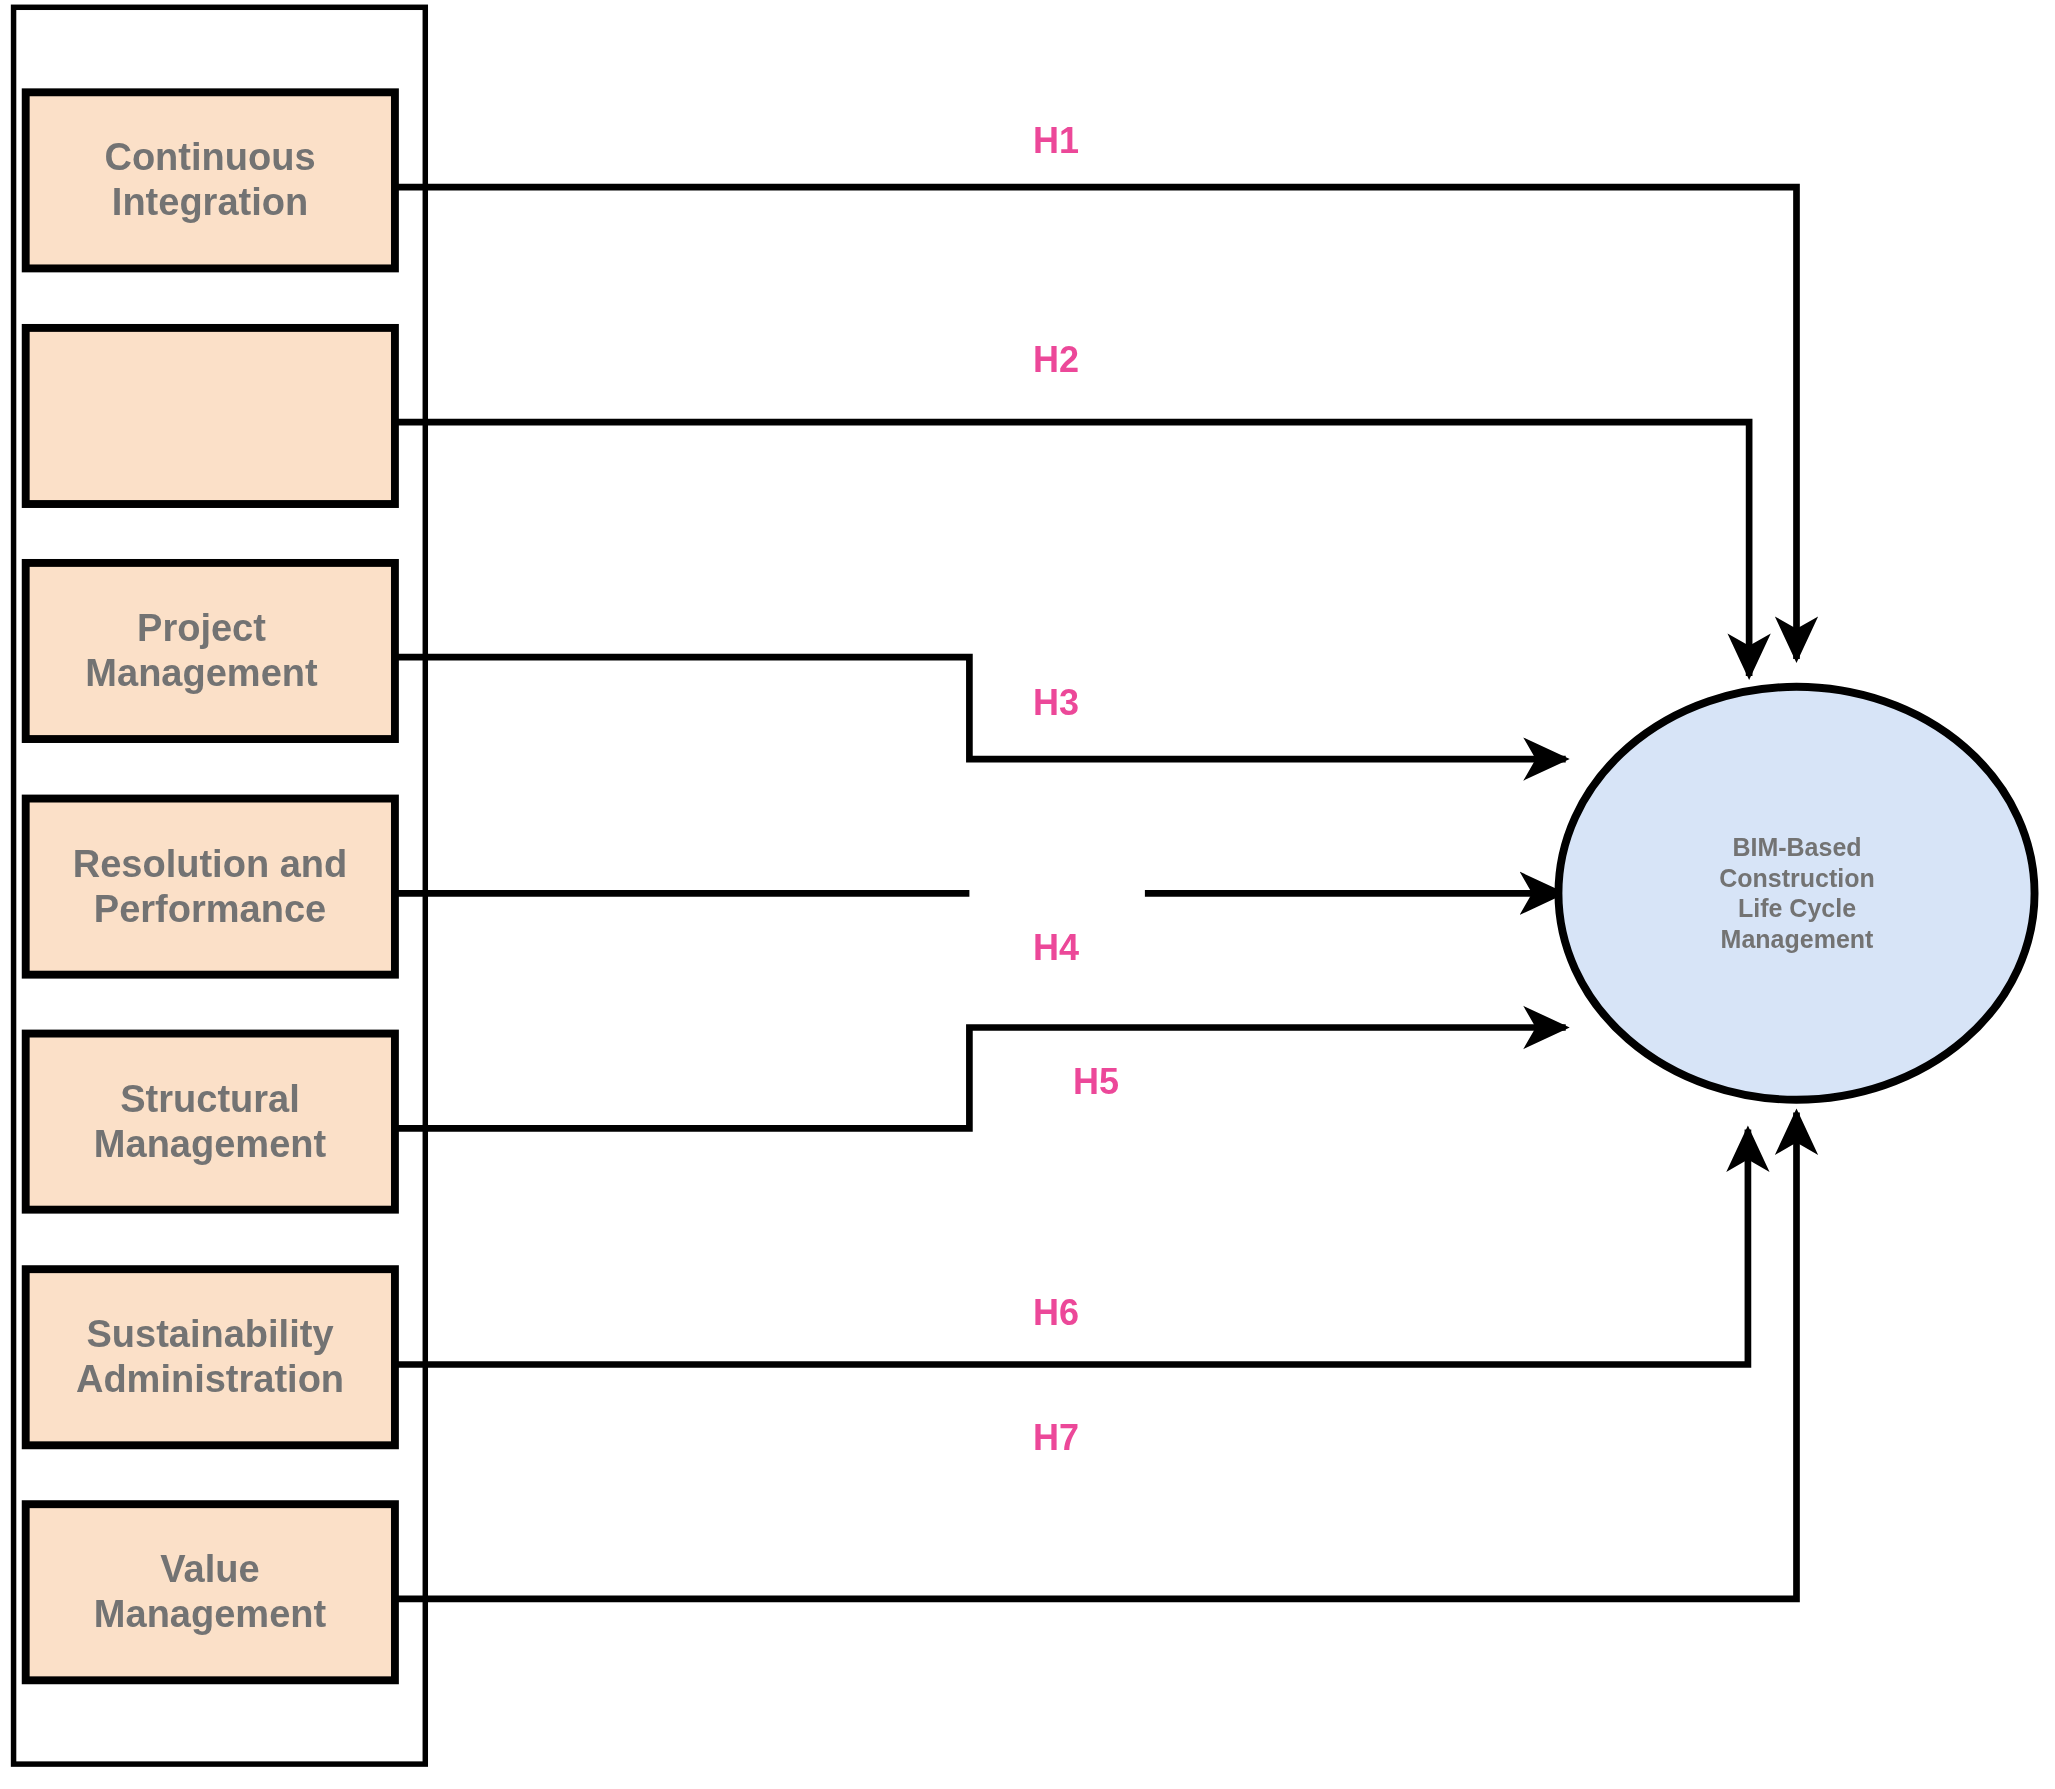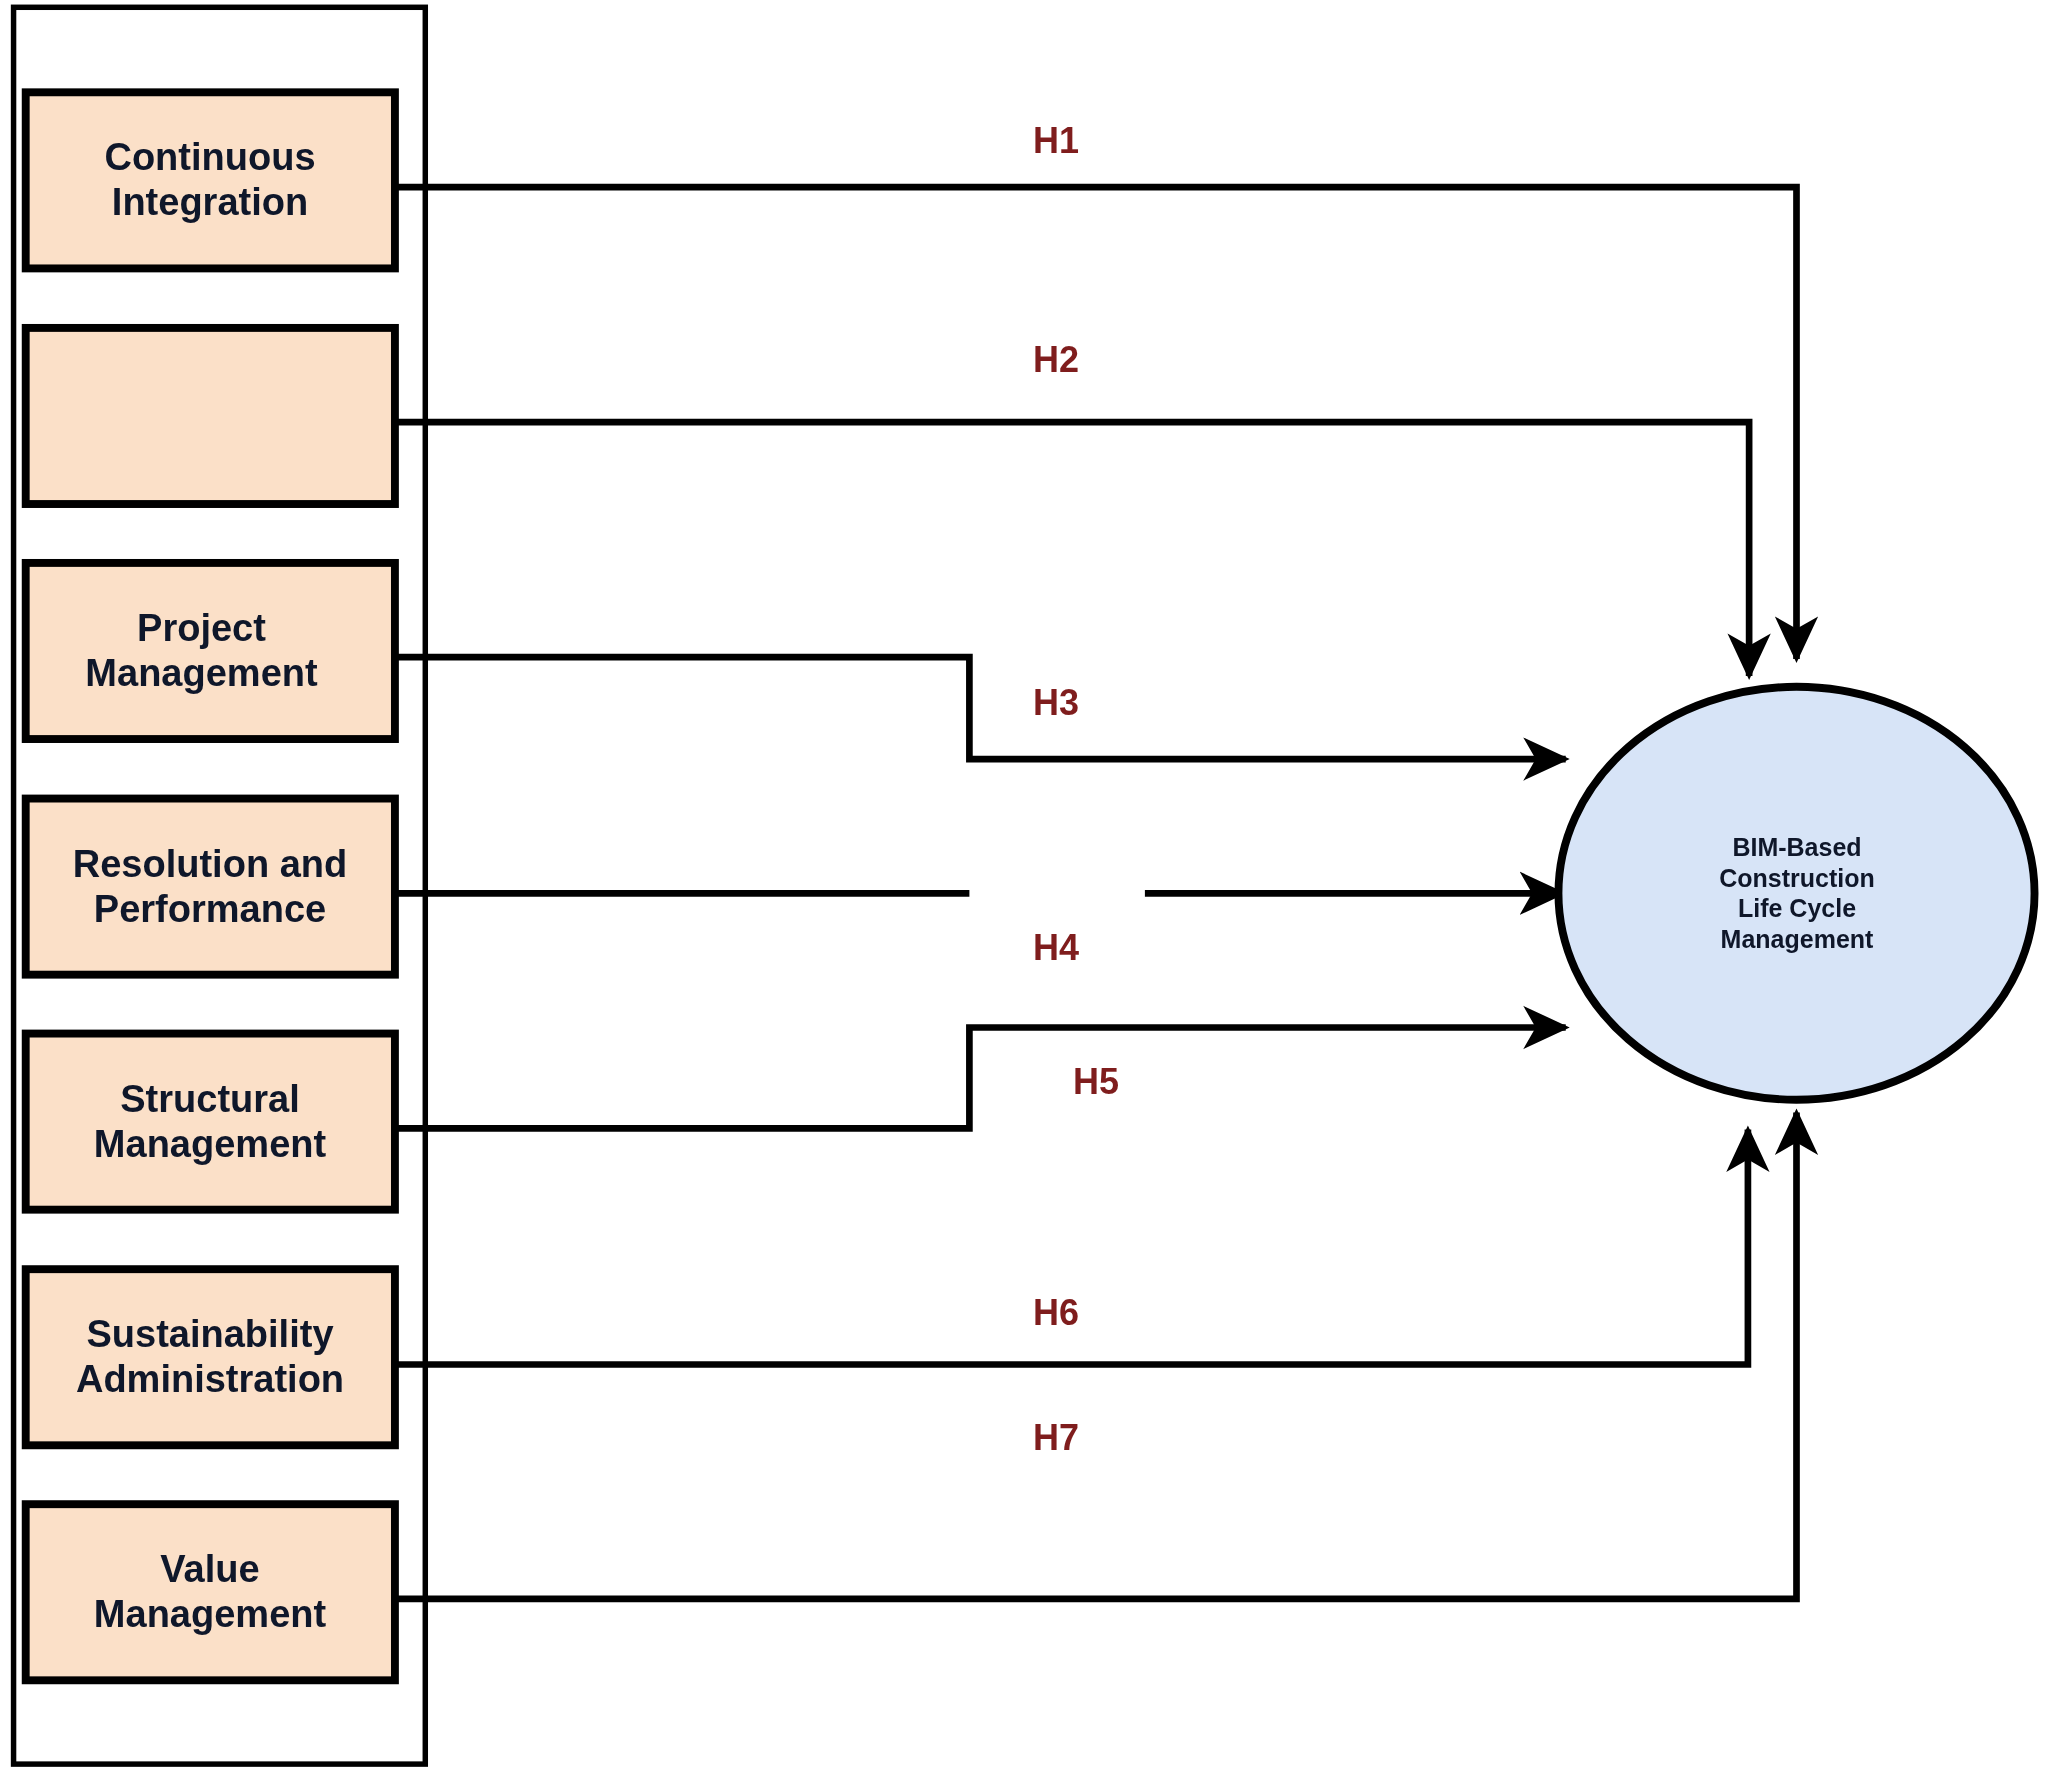--- a/index.html
+++ b/index.html
@@ -24,37 +24,37 @@
     width: 2056px;
     height: 1789px;
   }
   .node-label {
     position: absolute;
     display: flex;
     align-items: center;
     justify-content: center;
     text-align: center;
     font-weight: bold;
-    color: #0f172a;
+    color: #737373;
     line-height: 1.18;
     white-space: pre-line;
     pointer-events: none;
   }
   .construct-label {
     font-size: 38px;
   }
   .outcome-label {
     font-size: 25px;
     line-height: 1.22;
   }
   .hyp-label {
     position: absolute;
     font-weight: bold;
     font-size: 36px;
-    color: #7f1d1d;
+    color: #ec4899;
     text-align: center;
     transform: translate(-50%, -50%);
   }
 </style>
 </head>
 <body>
 
 <div id="canvas">
 
   <svg id="diagram-svg" viewBox="0 0 3385 2946" xmlns="http://www.w3.org/2000/svg">

